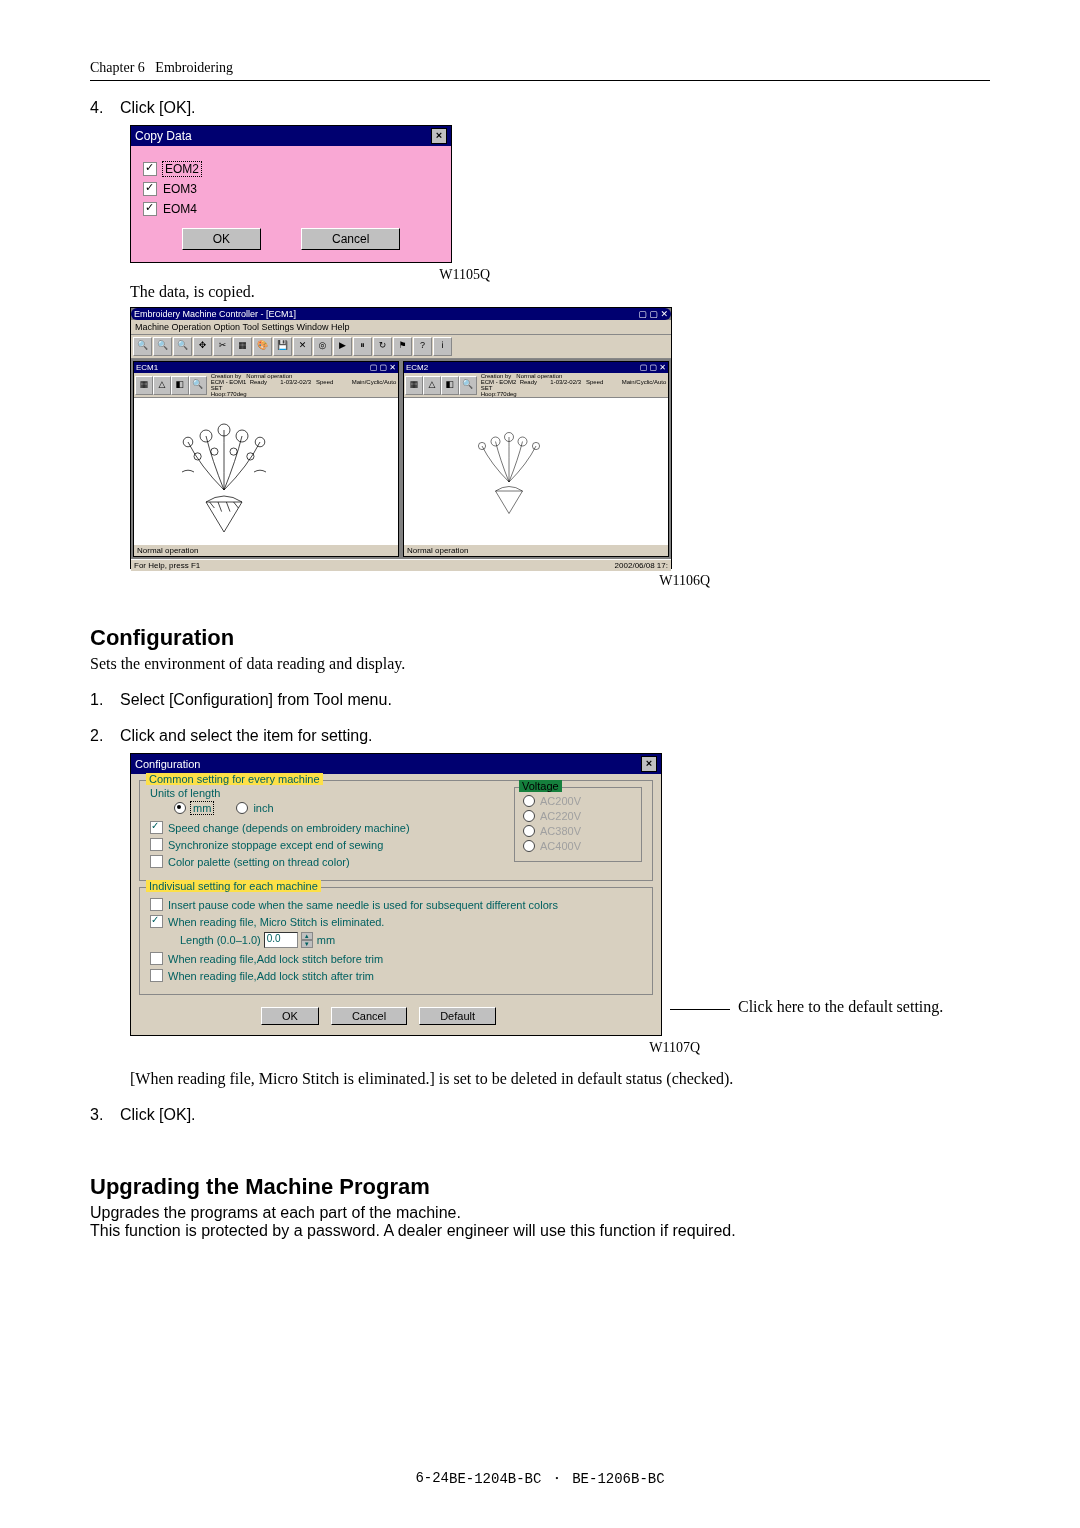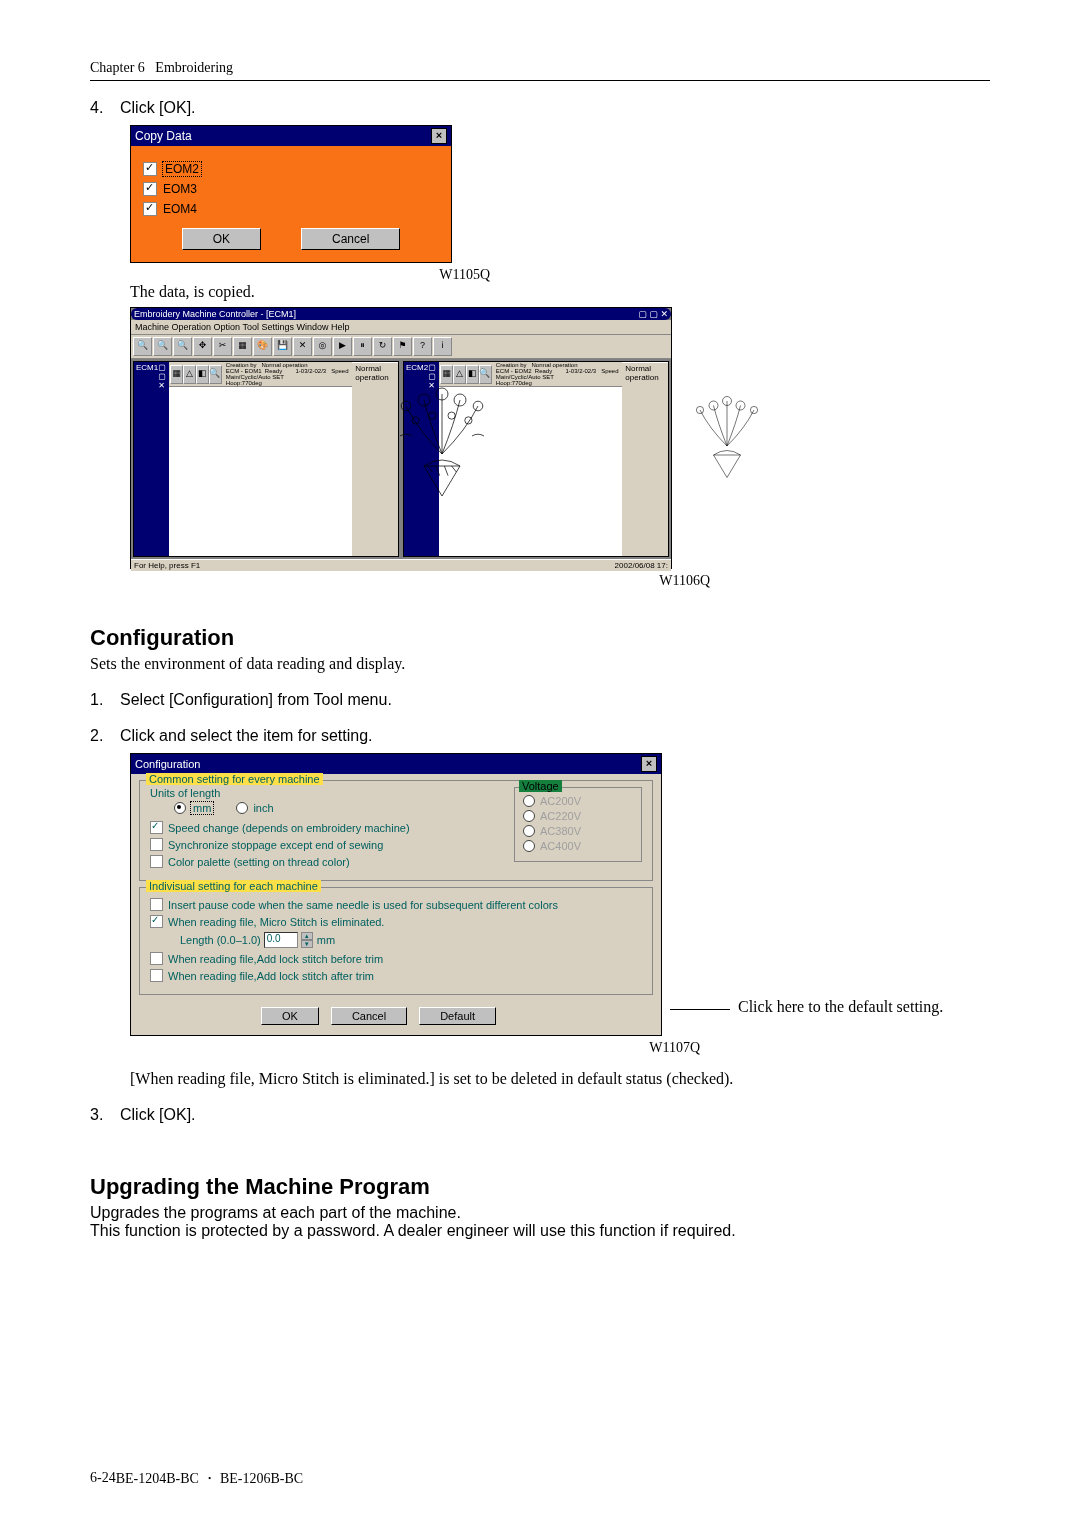--- a/index.html
+++ b/index.html
@@ -38,43 +38,44 @@
     font-size: 22px;
     margin-top: 36px;
     margin-bottom: 4px;
   }
   .section-desc {
     font-size: 16px;
     margin-bottom: 18px;
   }
   .footer {
     display: flex;
-    justify-content: flex-start;
+    justify-content: center;
     font-size: 14px;
     position: absolute;
     bottom: 40px;
     left: 90px;
     right: 90px;
+    font-family: Liberation Mono, monospace;
   }
   .img-container {
     margin-left: 40px;
     margin-bottom: 4px;
   }
   .img-label {
     font-size: 14px;
     text-align: right;
     margin-left: 40px;
     margin-top: 2px;
   }
 
   
   .dialog1 {
     width: 320px;
     border: 1px solid #000;
-    background: #f97316;
+    background: #f9a8d4;
     font-family: "MS Sans Serif", Arial, sans-serif;
     font-size: 12px;
   }
   .dialog1 .titlebar {
     background: #000070;
     color: #fff;
     padding: 2px 4px;
     display: flex;
     justify-content: space-between;
     align-items: center;
@@ -180,21 +181,21 @@
     display: flex;
     height: 200px;
     background: #808080;
   }
   .mdi-child {
     flex: 1;
     margin: 2px;
     border: 1px solid #000;
     background: #fff;
     display: flex;
-    flex-direction: row;
+    flex-direction: column;
   }
   .mdi-child .ctbar {
     background: #000070;
     color: #fff;
     font-size: 8px;
     padding: 1px 2px;
     display: flex;
     justify-content: space-between;
   }
   .mdi-child .ctoolbar {

